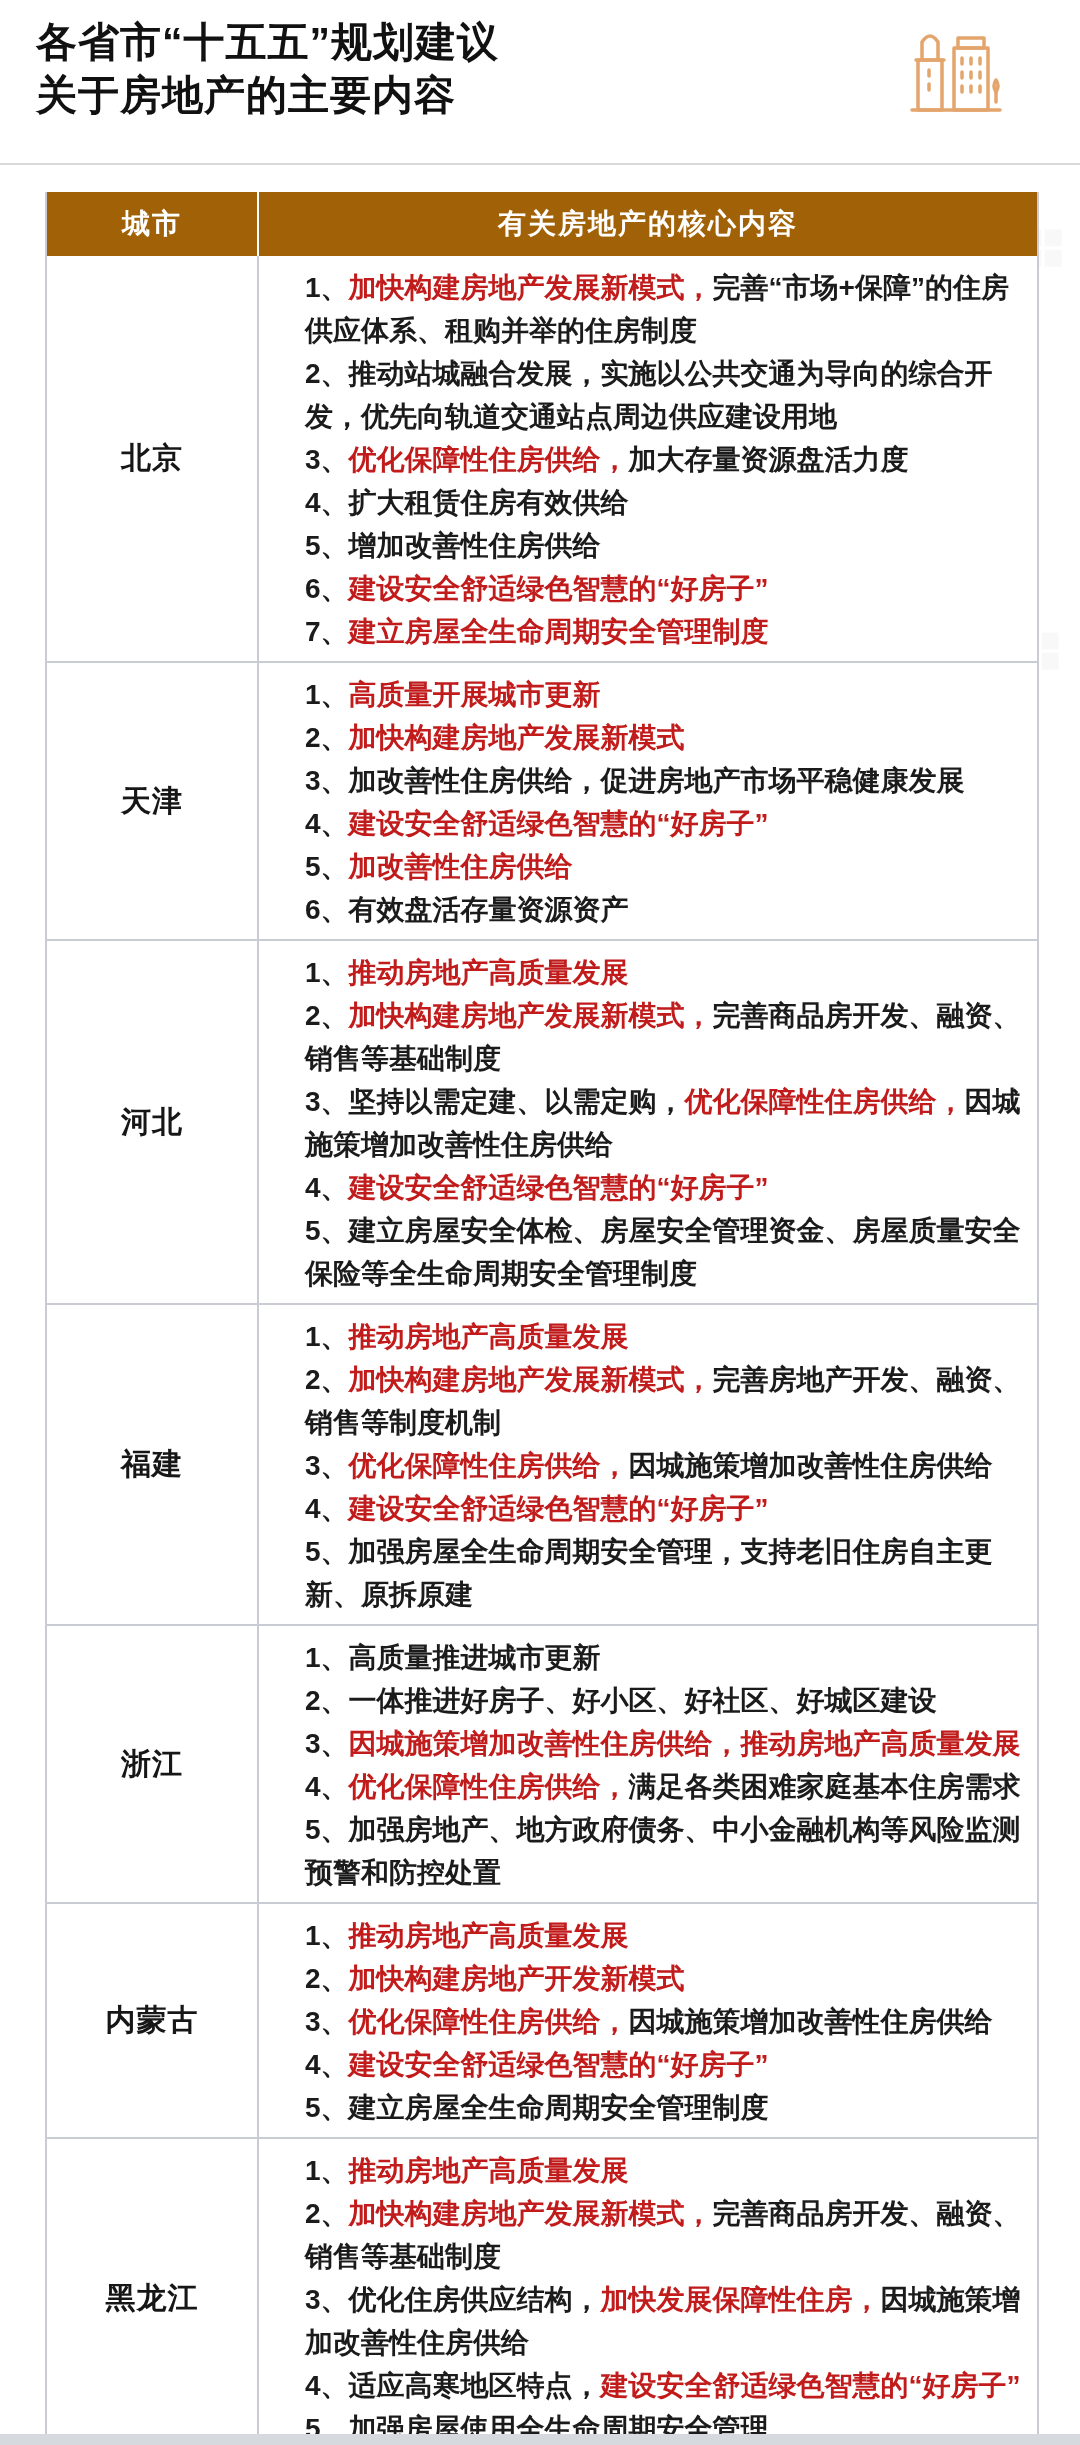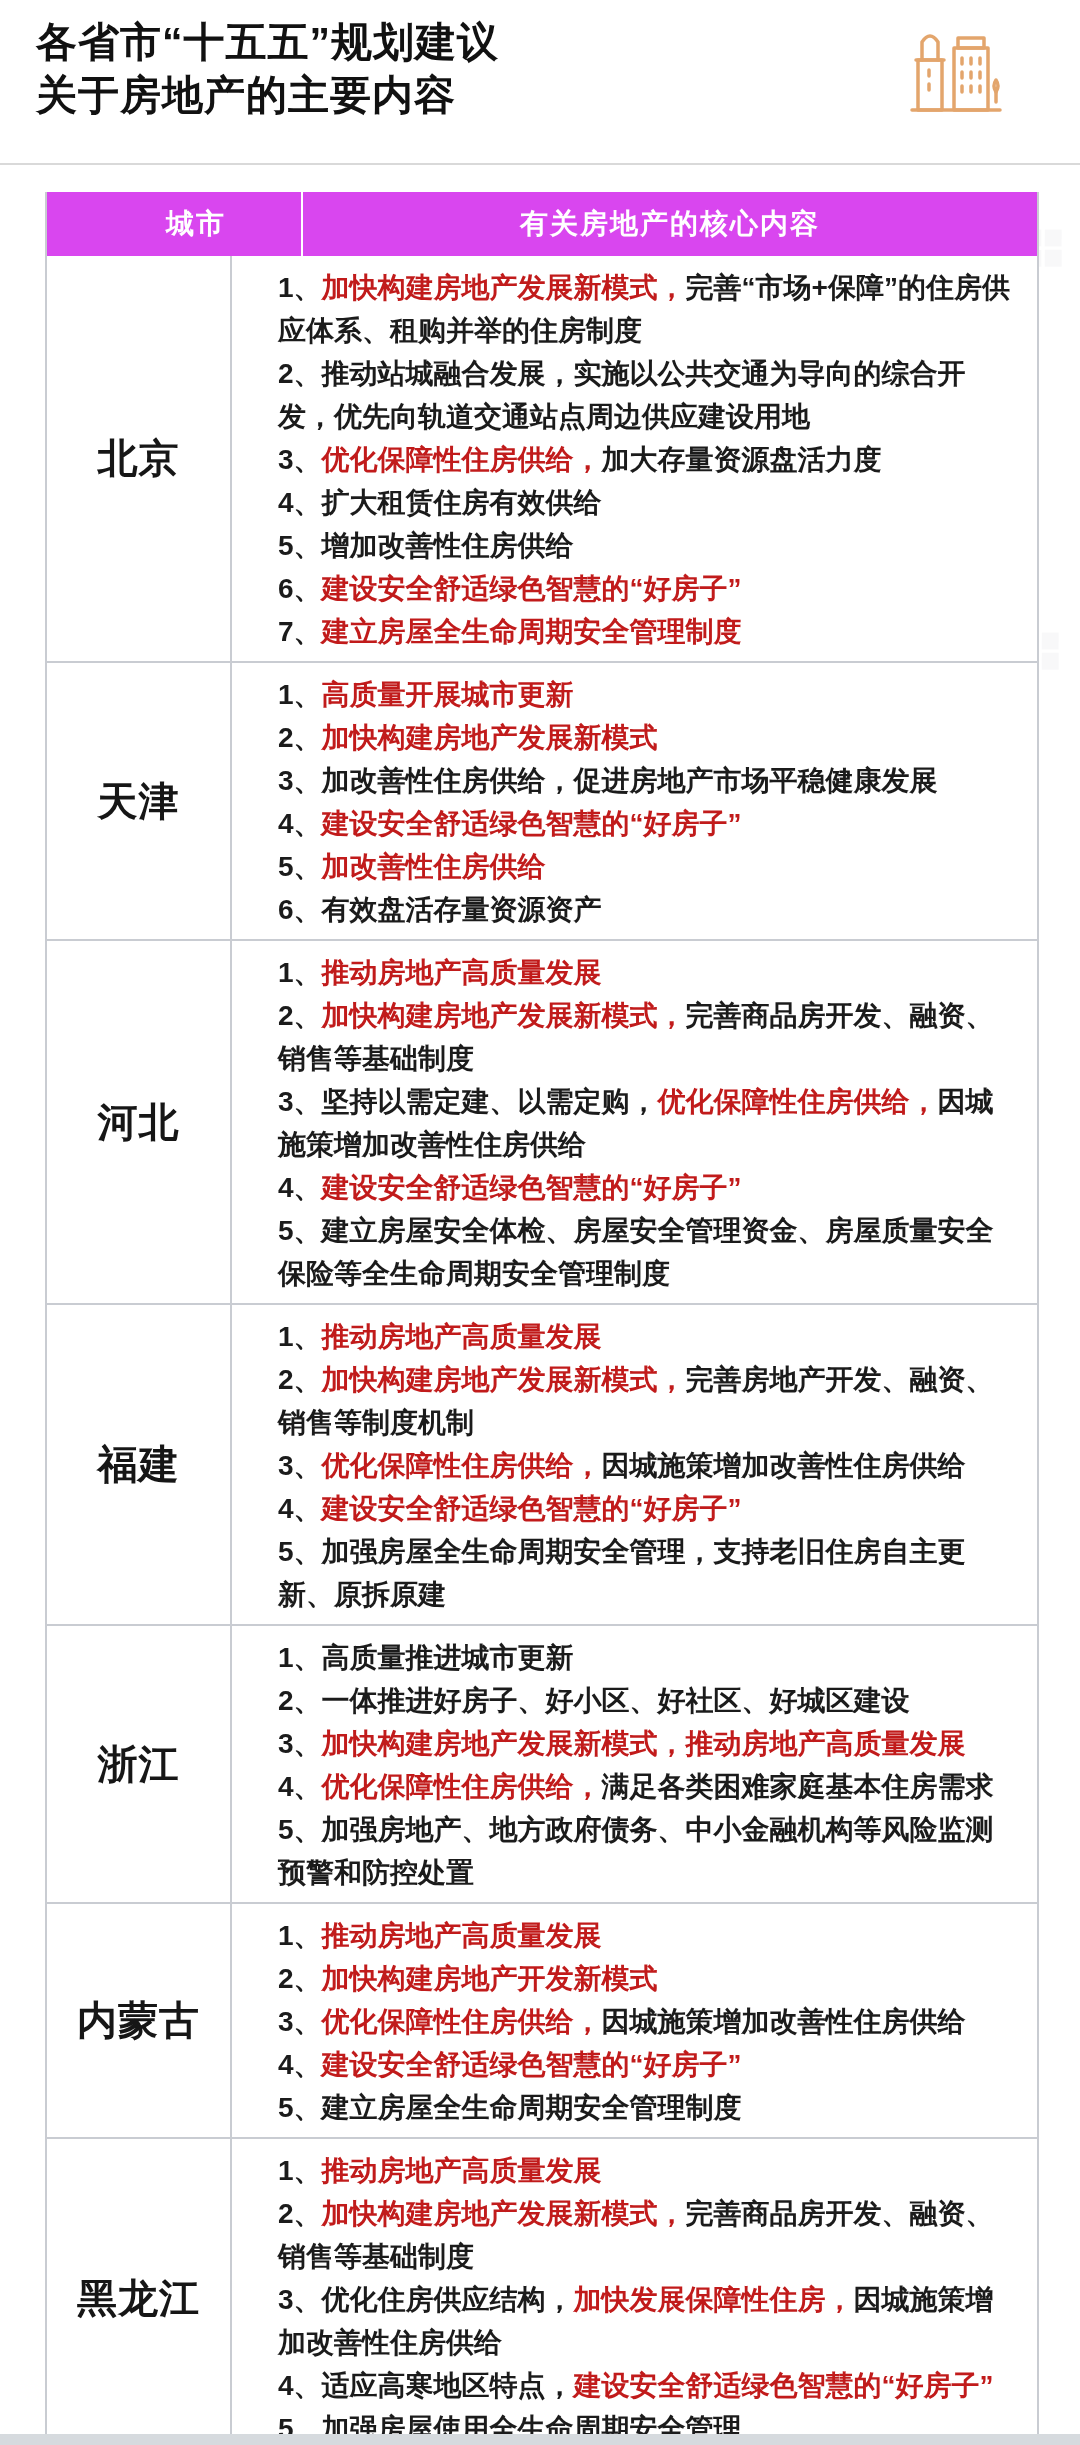--- a/index.html
+++ b/index.html
@@ -29,34 +29,34 @@
   .title-rule {
     position: absolute; left: 0; top: 163px; width: 1080px; height: 2px;
     background: #d9d9d9; z-index: 1;
   }
 
   
   .tbl {
     position: absolute; left: 45px; top: 192px; width: 994px; z-index: 2;
     border: 2px solid #c9ccd2; border-top: none; background: #ffffff;
   }
-  .thead { display: flex; background: #d946ef; height: 64px; padding-left: 44px; }
+  .thead { display: flex; background: #a16207; height: 64px; }
   .th {
     color: #ffffff; font-size: 28px; font-weight: 700; letter-spacing: 2px;
     display: flex; align-items: center; justify-content: center;
   }
   .th.city { width: 212px; border-right: 2px solid #ffffff; }
   .th.content { flex: 1; border-radius: 32px; }
 
   .tr { display: flex; border-top: 2px solid #c9ccd2; background: #fffffffa; }
   .tr:first-child { border-top: none; }
   .td-city {
-    width: 185px; border-right: 2px solid #c9ccd2;
+    width: 212px; border-right: 2px solid #c9ccd2;
     display: flex; align-items: center; justify-content: center;
-    font-size: 40px; font-weight: 700; color: #161616; letter-spacing: 1px;
+    font-size: 30px; font-weight: 700; color: #161616; letter-spacing: 1px;
   }
   .td-content { flex: 1; padding: 10px 16px 8px 14px; }
   .item { font-size: 28px; font-weight: 700; line-height: 43px; color: #1b1b1b; margin-left: 32px; }
   .seg-k { color: #1b1b1b; }
   .seg-r { color: #c11b1b; }
 
   
   .bottom-strip {
     position: absolute; left: 0; bottom: 0; width: 1080px; height: 11px;
     background: #d6dade; z-index: 3;
@@ -191,21 +191,21 @@
             <div class="item"><span class="seg-k">3、</span><span class="seg-r">优化保障性住房供给，</span><span class="seg-k">因城施策增加改善性住房供给</span></div>
             <div class="item"><span class="seg-k">4、</span><span class="seg-r">建设安全舒适绿色智慧的“好房子”</span></div>
             <div class="item"><span class="seg-k">5、加强房屋全生命周期安全管理，支持老旧住房自主更新、原拆原建</span></div>
           </div>
         </div>
         <div class="tr">
           <div class="td-city">浙江</div>
           <div class="td-content">
             <div class="item"><span class="seg-k">1、高质量推进城市更新</span></div>
             <div class="item"><span class="seg-k">2、一体推进好房子、好小区、好社区、好城区建设</span></div>
-            <div class="item"><span class="seg-k">3、</span><span class="seg-r">加快构建房地产发展新模式，推动房地产高质量发展</span></div>
+            <div class="item"><span class="seg-k">3、</span><span class="seg-r">因城施策增加改善性住房供给，推动房地产高质量发展</span></div>
             <div class="item"><span class="seg-k">4、</span><span class="seg-r">优化保障性住房供给，</span><span class="seg-k">满足各类困难家庭基本住房需求</span></div>
             <div class="item"><span class="seg-k">5、加强房地产、地方政府债务、中小金融机构等风险监测预警和防控处置</span></div>
           </div>
         </div>
         <div class="tr">
           <div class="td-city">内蒙古</div>
           <div class="td-content">
             <div class="item"><span class="seg-k">1、</span><span class="seg-r">推动房地产高质量发展</span></div>
             <div class="item"><span class="seg-k">2、</span><span class="seg-r">加快构建房地产开发新模式</span></div>
             <div class="item"><span class="seg-k">3、</span><span class="seg-r">优化保障性住房供给，</span><span class="seg-k">因城施策增加改善性住房供给</span></div>

